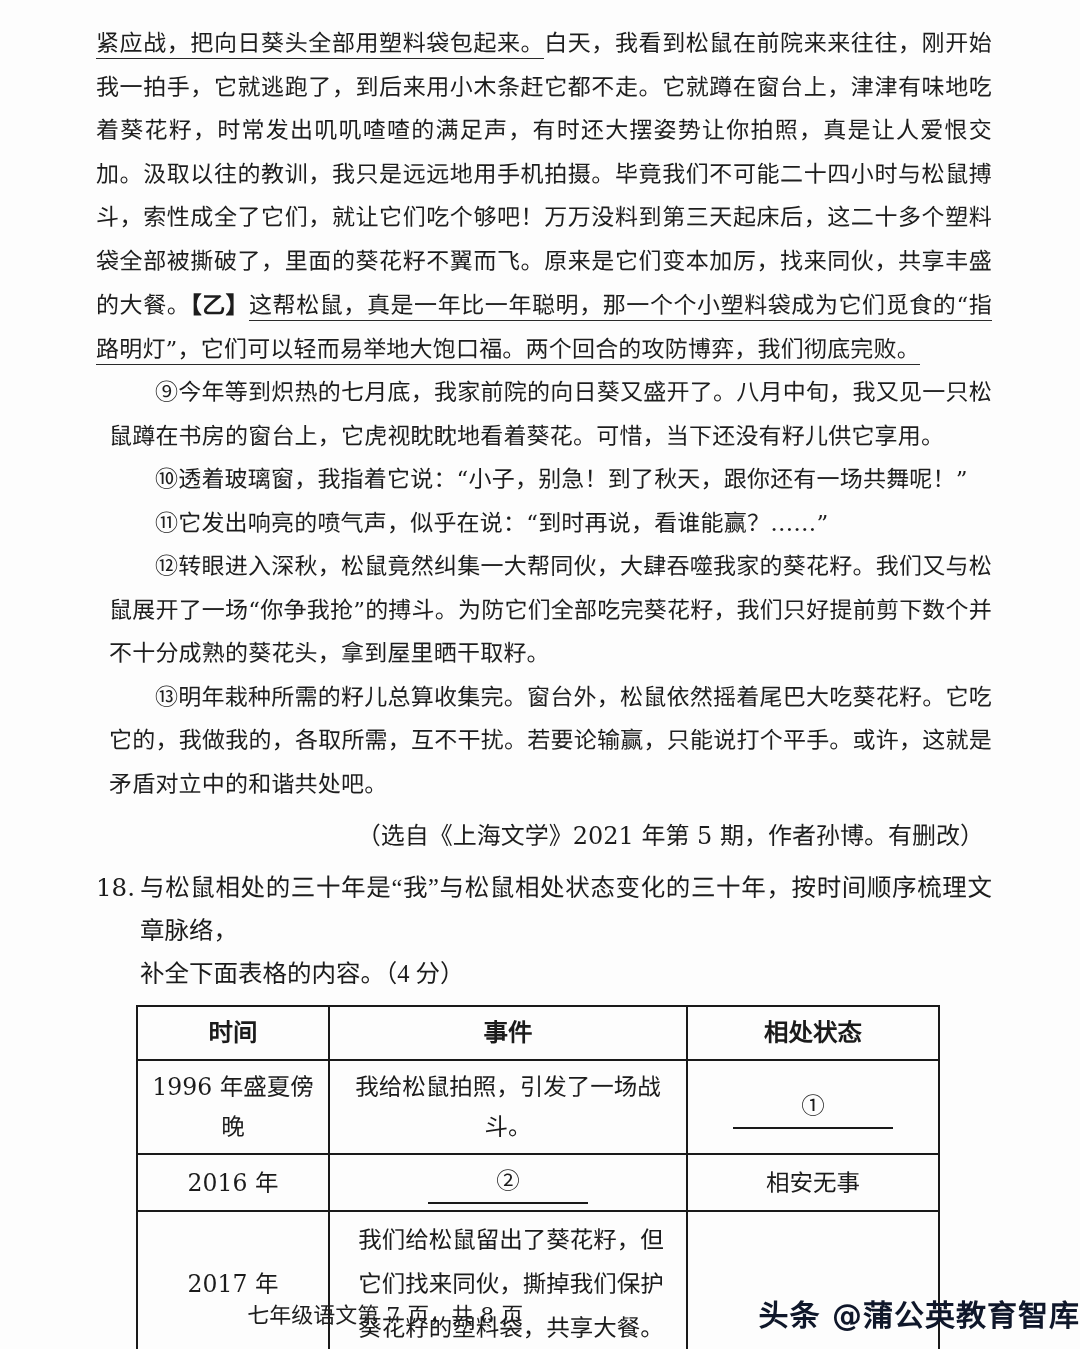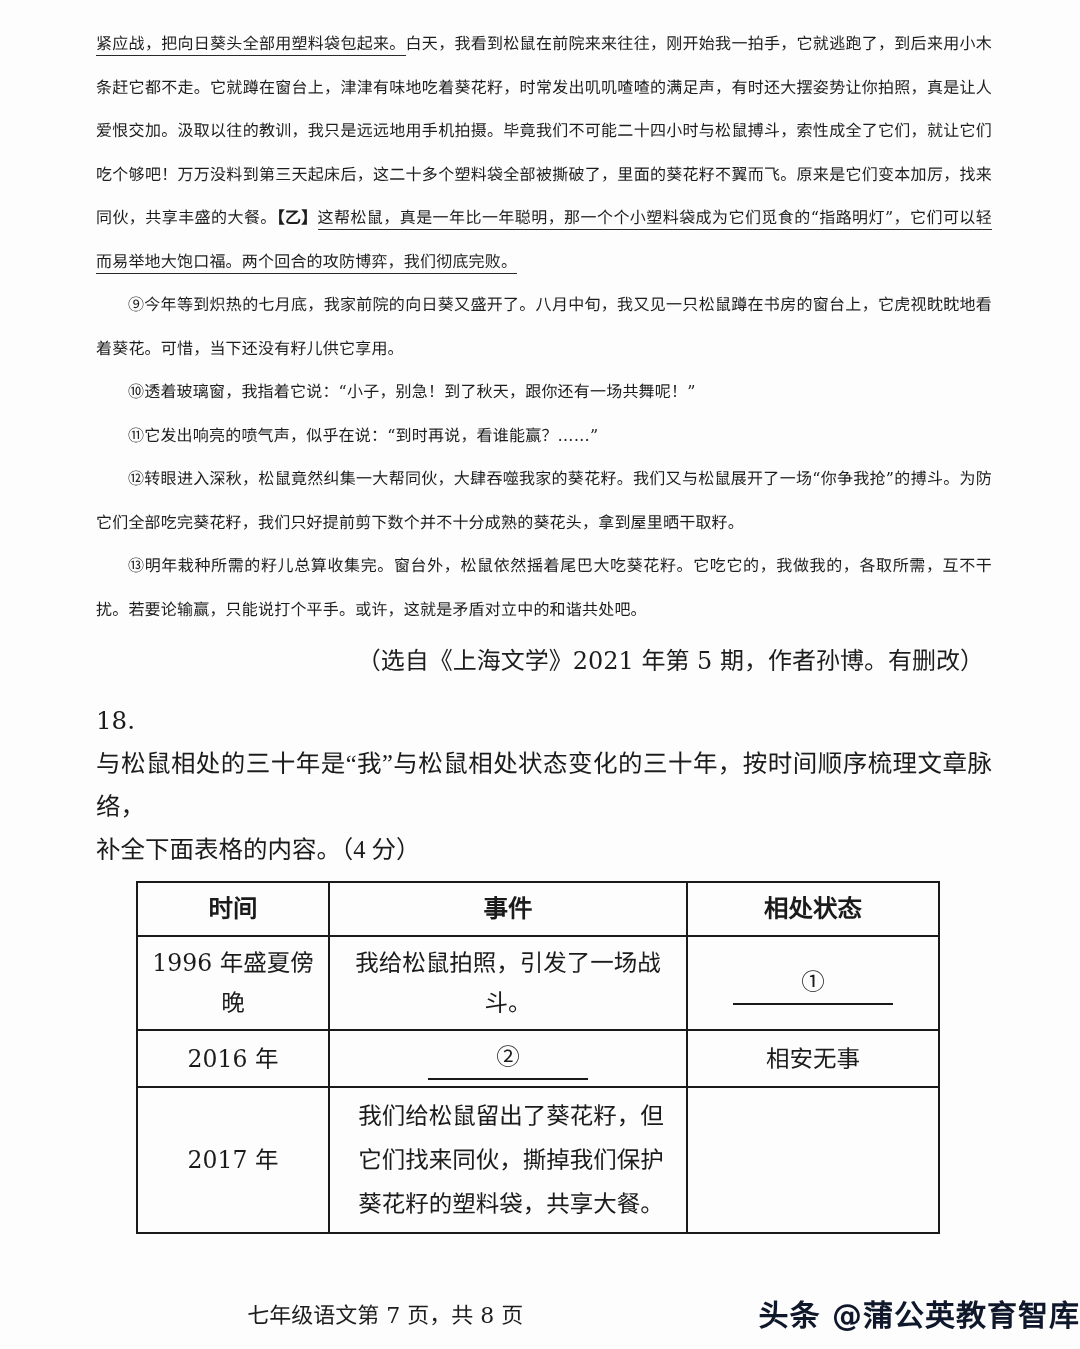--- a/index.html
+++ b/index.html
@@ -21,29 +21,29 @@
     left: 0; top: 0;
     width: 1080px;
     height: 1349px;
     background: #fdfdfd;
     box-sizing: border-box;
     padding: 22px 88px 0 96px;
   }
 
   
   .para {
-    font-size: 16px;
+    font-size: 23px;
     line-height: 43.5px;
     text-align: justify;
     text-justify: inter-ideograph;
     letter-spacing: 0.2px;
     margin: 0;
     color: #1d1d1d;
   }
-  .para.indent { text-indent: 2em; }
+  .para.indent { text-indent: 2em; margin-left: 13px; }
 
   .u { border-bottom: 1.6px solid #2a2a2a; padding-bottom: 2px; }
 
   .bracket { font-weight: 600; letter-spacing: 0; }
 
   .source-line {
     font-size: 24px;
     line-height: 44px;
     text-align: right;
     margin: 8px 0 0 0;
@@ -146,21 +146,21 @@
   <p class="para indent"><span>⑩</span><span>透着玻璃窗，我指着它说：“小子，别急！到了秋天，跟你还有一场共舞呢！”</span></p>
 
   <p class="para indent"><span>⑪</span><span>它发出响亮的喷气声，似乎在说：“到时再说，看谁能赢？……”</span></p>
 
   <p class="para indent"><span>⑫</span><span>转眼进入深秋，松鼠竟然纠集一大帮同伙，大肆吞噬我家的葵花籽。我们又与松鼠展开了一场“你争我抢”的搏斗。为防它们全部吃完葵花籽，我们只好提前剪下数个并不十分成熟的葵花头，拿到屋里晒干取籽。</span></p>
 
   <p class="para indent"><span>⑬</span><span>明年栽种所需的籽儿总算收集完。窗台外，松鼠依然摇着尾巴大吃葵花籽。它吃它的，我做我的，各取所需，互不干扰。若要论输赢，只能说打个平手。或许，这就是矛盾对立中的和谐共处吧。</span></p>
 
   <p class="source-line">（选自《上海文学》2021 年第 5 期，作者孙博。有删改）</p>
 
-  <div class="qblock" style="margin-top:16px;flex-direction:column;">
+  <div class="qblock" style="margin-top:8px;">
     <div class="qnum">18.</div>
     <div class="qbody">
       <div>与松鼠相处的三十年是“我”与松鼠相处状态变化的三十年，按时间顺序梳理文章脉络，</div>
       <div>补全下面表格的内容。（4 分）</div>
     </div>
   </div>
 
   <div class="tablewrap">
     <table class="pulse">
       <colgroup>

